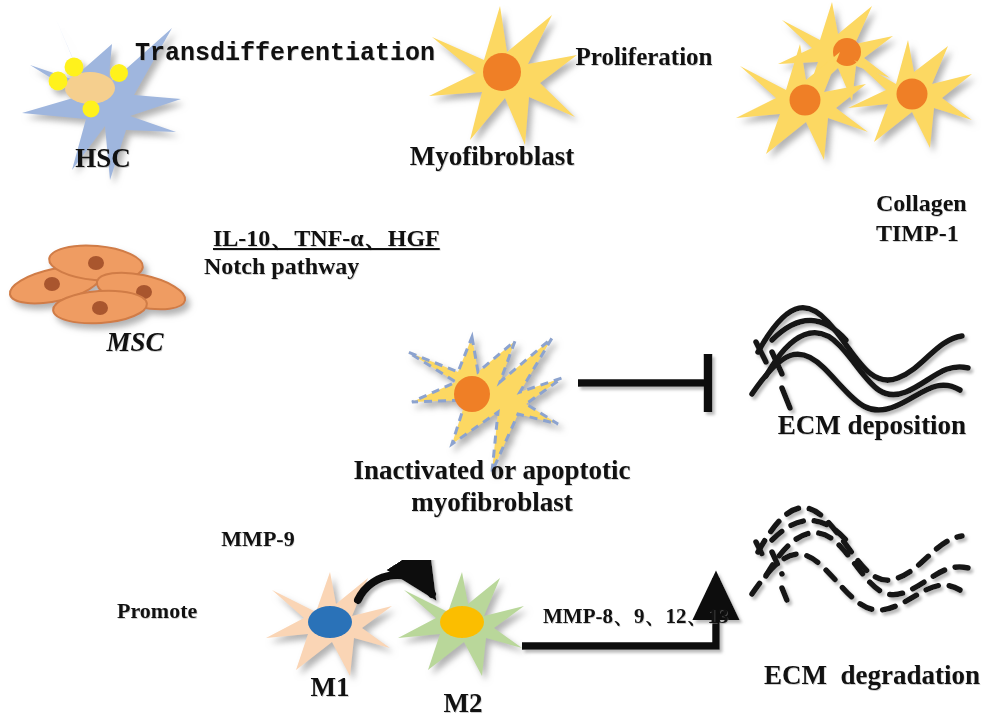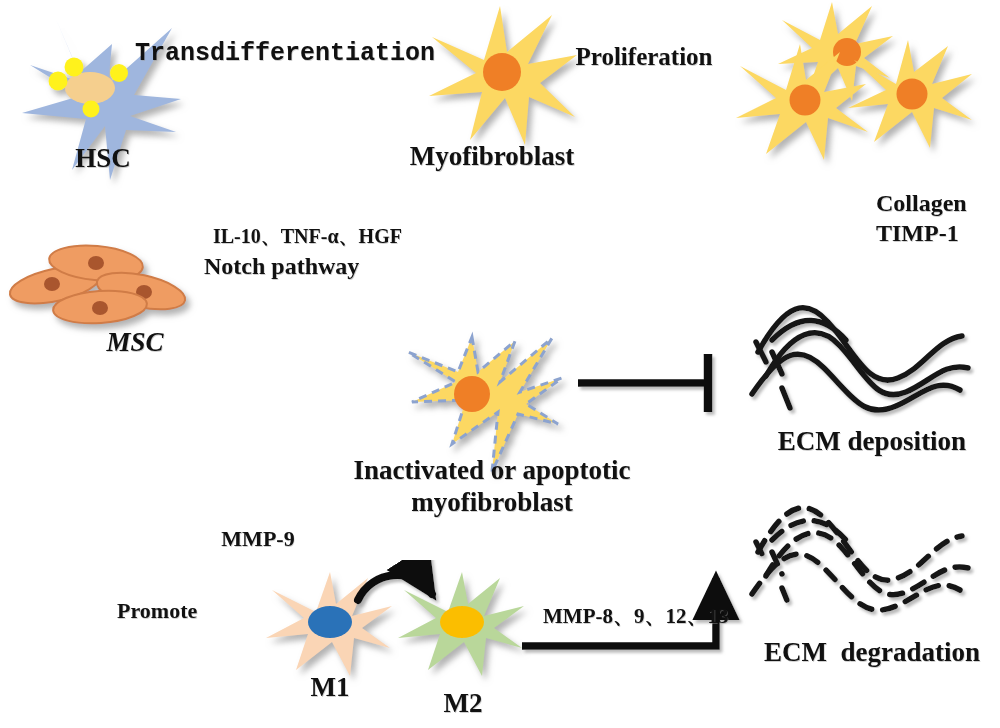--- a/index.html
+++ b/index.html
@@ -182,31 +182,31 @@
 
   <div class="lbl ctr" style="left:285px;top:40px;font-size:25px;font-family:Liberation Mono, monospace;">Transdifferentiation</div>
 
   <div class="lbl ctr" style="left:492px;top:141px;font-size:27px;">Myofibroblast</div>
 
   <div class="lbl ctr" style="left:644px;top:43px;font-size:25px;">Proliferation</div>
 
   <div class="lbl" style="left:876px;top:190px;font-size:24px;">Collagen</div>
   <div class="lbl" style="left:876px;top:220px;font-size:24px;">TIMP-1</div>
 
-  <div class="lbl" style="left:213px;top:225px;font-size:20px;">IL-10、TNF-α、HGF</div>
+  <div class="lbl" style="left:213px;top:225px;font-size:24px;text-decoration:underline;">IL-10、TNF-α、HGF</div>
   <div class="lbl" style="left:204px;top:253px;font-size:24px;">Notch pathway</div>
 
   <div class="lbl ctr" style="left:135px;top:327px;font-size:27px;font-style:italic;">MSC</div>
 
   <div class="lbl ctr" style="left:492px;top:455px;font-size:27px;">Inactivated or apoptotic</div>
   <div class="lbl ctr" style="left:492px;top:487px;font-size:27px;">myofibroblast</div>
 
-  <div class="lbl ctr" style="left:872px;top:426px;font-size:27px;">ECM deposition</div>
-
-  <div class="lbl ctr" style="left:872px;top:637px;font-size:27px;">ECM  degradation</div>
+  <div class="lbl ctr" style="left:872px;top:410px;font-size:27px;">ECM deposition</div>
+
+  <div class="lbl ctr" style="left:872px;top:660px;font-size:27px;">ECM  degradation</div>
 
   <div class="lbl ctr" style="left:258px;top:527px;font-size:22px;">MMP-9</div>
 
   <div class="lbl" style="left:117px;top:599px;font-size:22px;">Promote</div>
 
   <div class="lbl" style="left:543px;top:605px;font-size:21px;">MMP-8、9、12、13</div>
 
   <div class="lbl ctr" style="left:330px;top:672px;font-size:27px;">M1</div>
 
   <div class="lbl ctr" style="left:463px;top:688px;font-size:27px;">M2</div>

